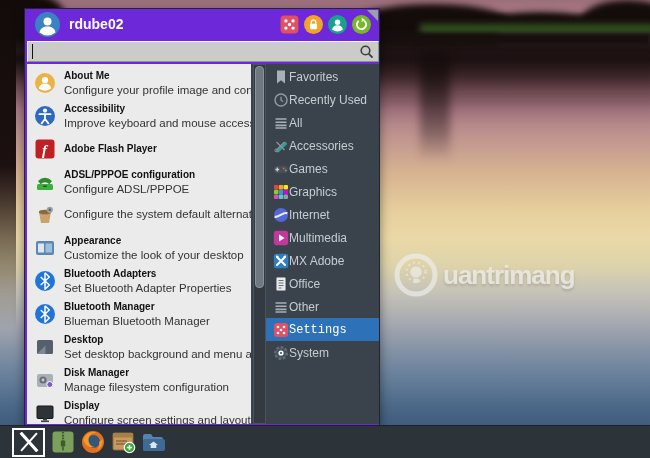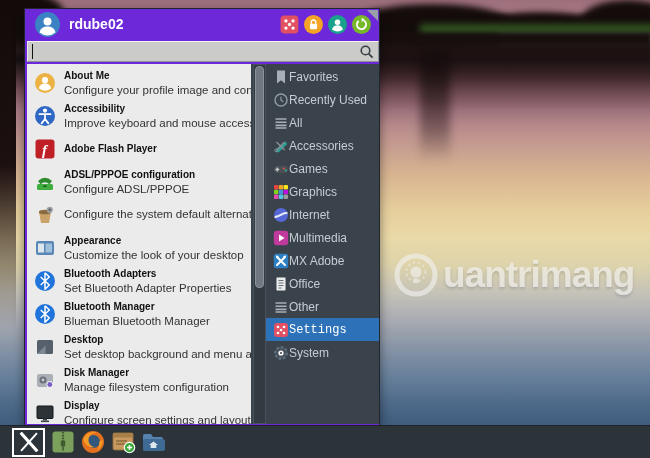--- a/index.html
+++ b/index.html
@@ -23,21 +23,21 @@
   .shore{position:absolute;left:358px;top:44px;width:295px;height:9px;background:#1c1212;filter:blur(3px);}
   .reflection{position:absolute;left:358px;top:50px;width:295px;height:72px;filter:blur(2px);
       background:linear-gradient(180deg,rgba(30,17,17,.75),rgba(70,40,44,.3) 55%,rgba(0,0,0,0));}
   .streak{position:absolute;left:420px;top:52px;width:30px;height:110px;filter:blur(4px);
       background:linear-gradient(180deg,rgba(20,12,12,.85),rgba(40,24,26,.4) 70%,rgba(0,0,0,0));}
   .left-dark{position:absolute;left:0;top:0;width:16px;height:330px;
       background:linear-gradient(180deg,#120b0a 0%,#1c1010 50%,rgba(40,24,22,0) 100%);}
 
   .watermark{position:absolute;left:392px;top:251px;display:flex;align-items:center;gap:3px;opacity:.62;}
   .watermark svg{flex:none;}
-  .watermark-text{font-size:37px;font-weight:bold;color:#f4f4f4;letter-spacing:-1px;
+  .watermark-text{font-size:26px;font-weight:bold;color:#f4f4f4;letter-spacing:-1px;
       text-shadow:0 2px 3px rgba(80,80,105,.4);line-height:48px;}
 
   
   .menu{position:absolute;left:24px;top:8px;width:356px;height:418px;background:#6d28d9;
         border:1px solid #20262b;box-sizing:border-box;box-shadow:0 3px 10px rgba(0,0,0,.45);}
   .menu-header{position:relative;height:31px;}
   .avatar{position:absolute;left:10px;top:3px;width:25px;height:25px;border-radius:50%;padding:0;border:none;background:transparent;cursor:pointer;}
   .username{position:absolute;left:44px;top:0;line-height:31px;color:#ffffff;font-weight:bold;font-size:14px;}
   .header-actions{position:absolute;right:8px;top:6px;display:flex;gap:5px;}
   .header-actions button{width:19px;height:19px;padding:0;border:none;background:transparent;cursor:pointer;}

